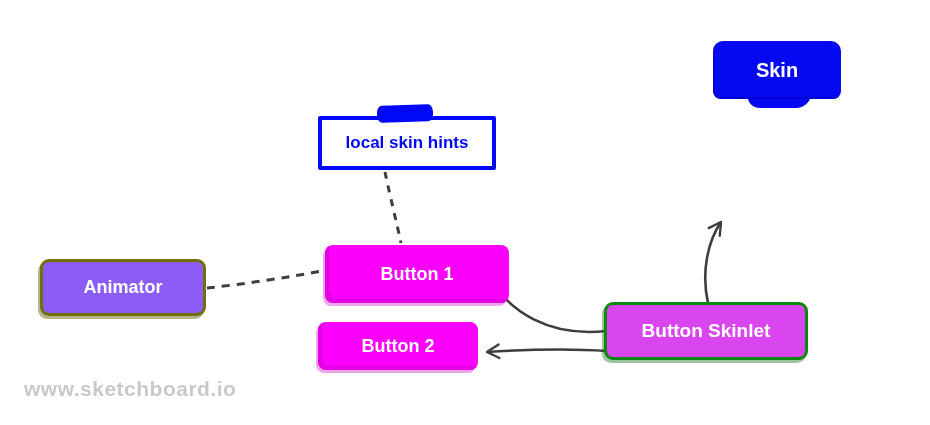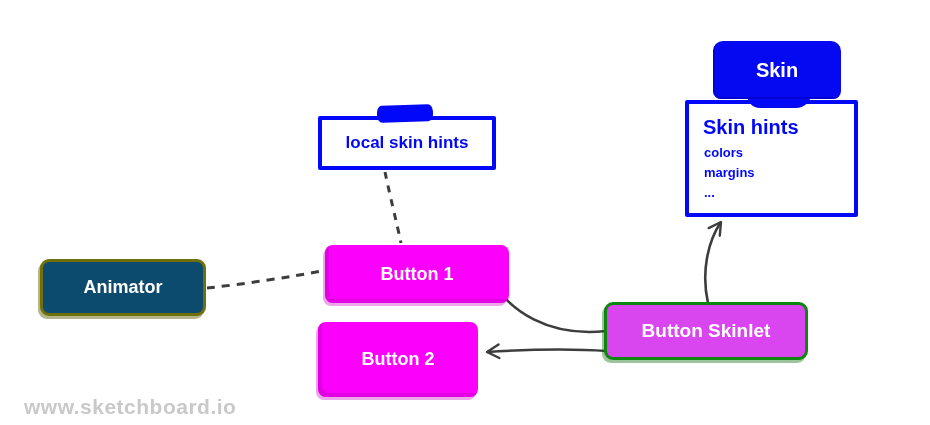--- a/index.html
+++ b/index.html
@@ -70,52 +70,51 @@
   .note-blob {
     position: absolute;
     left: 377px; top: 105px; width: 56px; height: 17px;
     background: #0108fa;
     border-radius: 5px / 7px;
     transform: rotate(-2deg);
   }
   
   .animator {
     left: 40px; top: 259px; width: 166px; height: 57px;
-    background: #0c4a6e;
+    background: #8b5cf6;
     border: 3px solid #70700a;
     border-radius: 9px;
     color: #ffffff; font-size: 18px;
     box-shadow: -2px 3px 0 rgba(90,90,0,.45);
   }
   
   .btn {
     background: #fb00fb;
     border-radius: 8px;
     color: #ffffff; font-size: 18px;
     box-shadow: inset 4px -4px 0 rgba(208,0,208,.55), -2px 3px 0 rgba(200,0,200,.35);
   }
   .button1 { left: 325px; top: 245px; width: 184px; height: 58px; }
-  .button2 { left: 318px; top: 322px; width: 160px; height: 75px; }
+  .button2 { left: 318px; top: 322px; width: 160px; height: 48px; }
   
   .skinlet {
     left: 604px; top: 302px; width: 204px; height: 58px;
     background: #d946ef;
     border: 3px solid #0c860c;
     border-radius: 9px;
     color: #ffffff; font-size: 19px;
     box-shadow: -2px 3px 0 rgba(8,110,8,.4);
   }
   .watermark {
     position: absolute;
     left: 24px; top: 377px;
     font-size: 21px;
     font-weight: bold;
     color: #c9c9c9;
     letter-spacing: 0.5px;
-    margin-top: 18px;
   }
 </style>
 </head>
 <body>
 
 <div class="canvas">
 
   <svg class="connectors" viewBox="0 0 930 425" xmlns="http://www.w3.org/2000/svg">
     <defs>
       <marker id="arrowOpen" viewBox="0 0 12 12" refX="10" refY="6" markerWidth="18" markerHeight="18" markerUnits="userSpaceOnUse" orient="auto">
@@ -133,26 +132,20 @@
 
     <path d="M 708 303 C 701 272 708 241 721 222" fill="none" stroke="#3d3d3d" stroke-width="2.6" marker-end="url(#arrowOpen)"></path>
   </svg>
 
   <div class="skin-tab"></div>
 
   <div class="node skin">
     <span>Skin</span>
   </div>
 
-  <div class="skin-hints">
-    <div class="sh-title">Skin hints</div>
-    <div class="sh-item">colors</div>
-    <div class="sh-item">margins</div>
-    <div class="sh-item">...</div>
-  </div>
 
   <div class="note-blob"></div>
 
   <div class="node local-hints">
     <span>local skin hints</span>
   </div>
 
   <div class="node animator">
     <span>Animator</span>
   </div>

